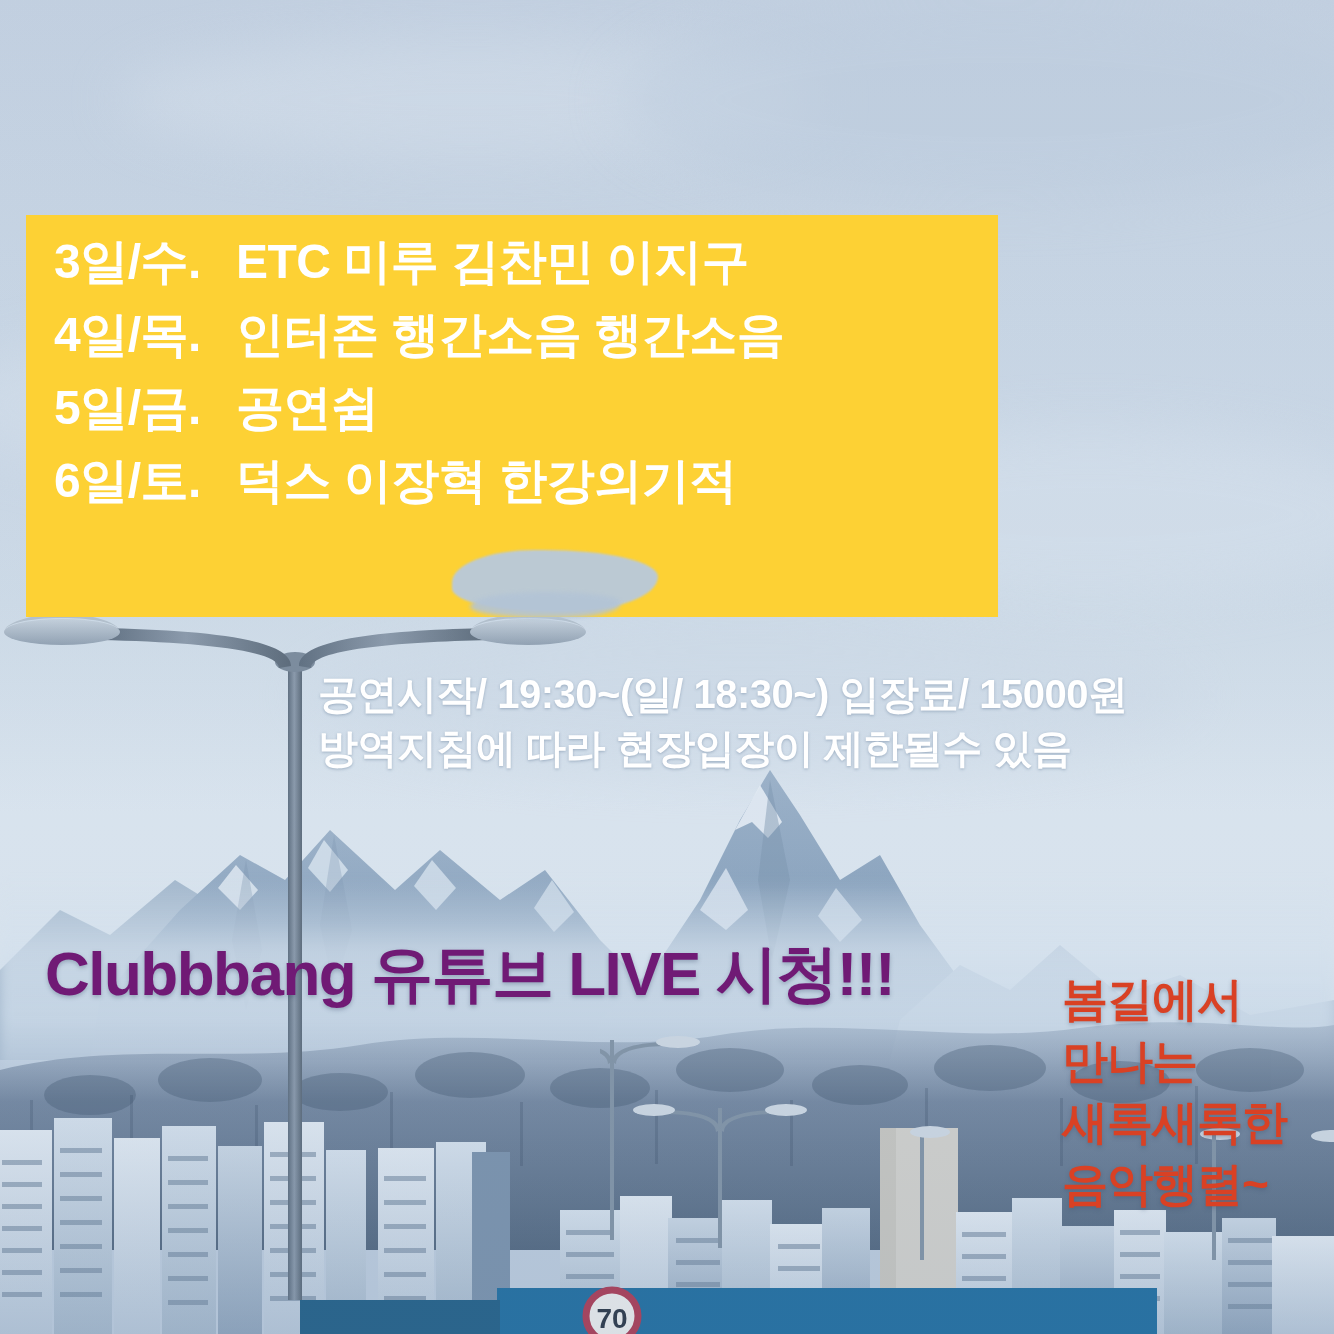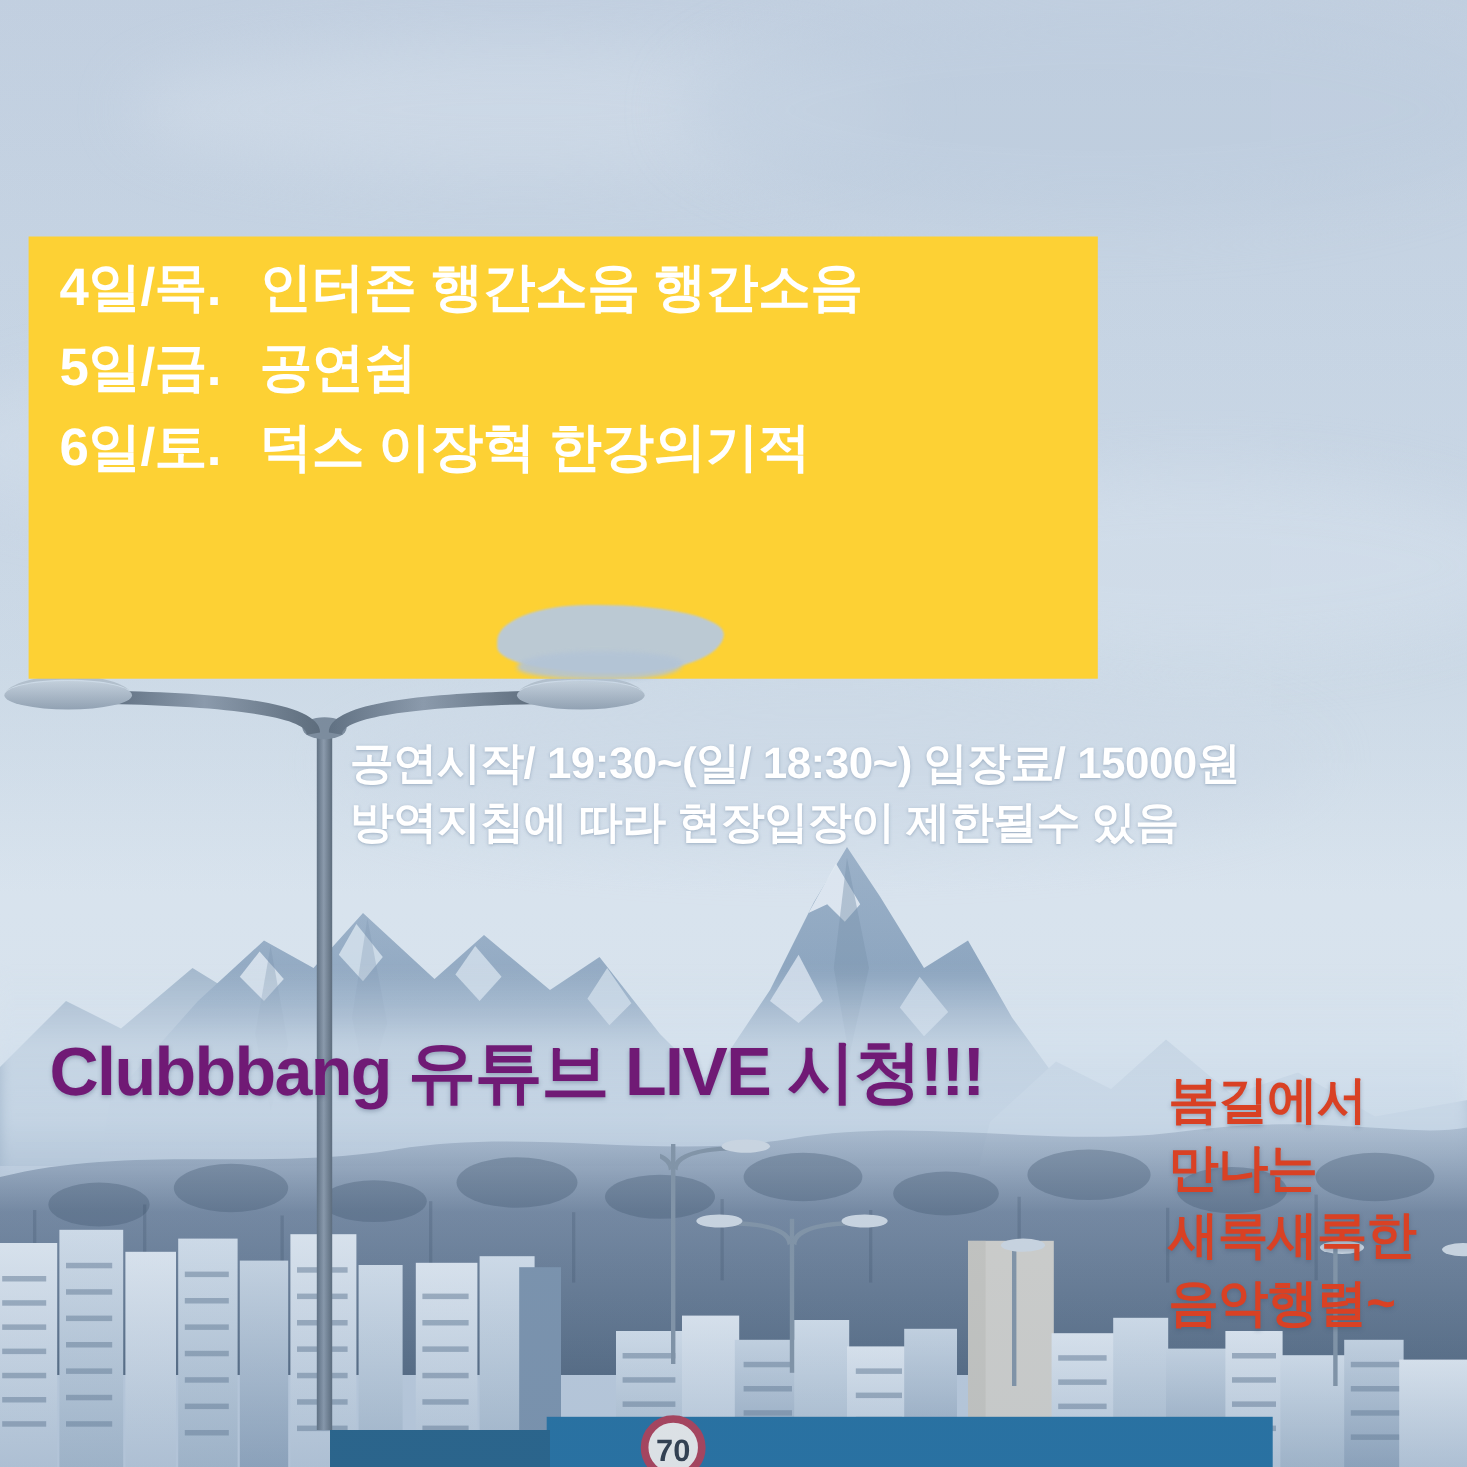--- a/index.html
+++ b/index.html
@@ -421,20 +421,22 @@
     <path d="M470,32 C470,24 494,18 528,18 C562,18 586,24 586,32 C586,24 562,14 528,14 C494,14 470,24 470,32 Z" fill="#b7c3ce"></path>
   </svg>
 
   <div class="layer coolcast"></div>
 
 
   <div class="schedule-box"></div>
 
   <ul class="sched-list" id="sched-list">
       <li class="sched-row">
+        <span class="sched-day">3일/수.</span>
+        <span class="sched-acts">ETC 미루 김찬민 이지구</span>
       </li>
       <li class="sched-row">
         <span class="sched-day">4일/목.</span>
         <span class="sched-acts">인터존 행간소음 행간소음</span>
       </li>
       <li class="sched-row">
         <span class="sched-day">5일/금.</span>
         <span class="sched-acts">공연쉼</span>
       </li>
       <li class="sched-row">

